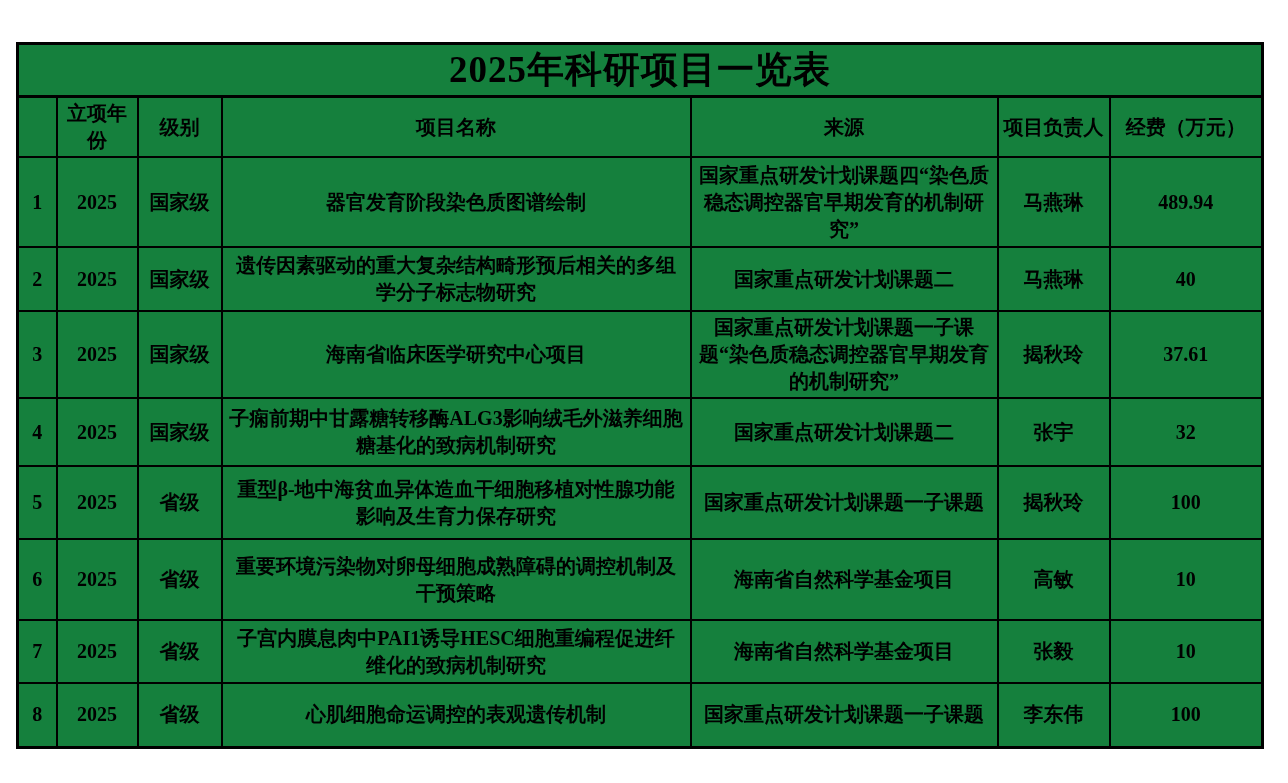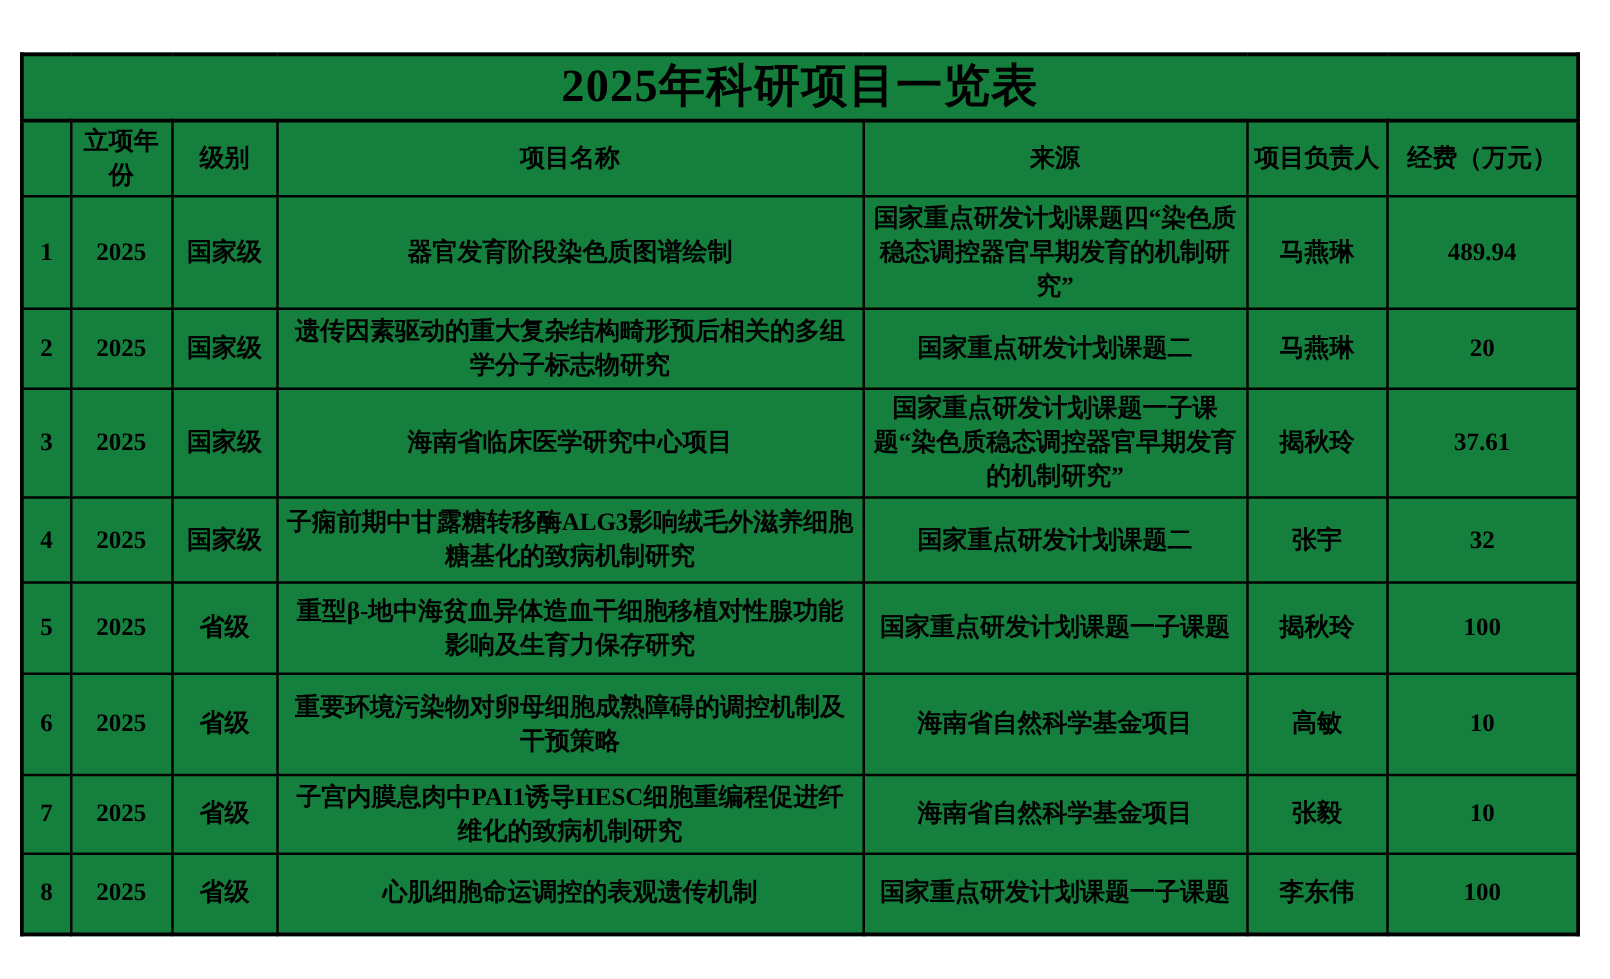--- a/index.html
+++ b/index.html
@@ -97,21 +97,21 @@
     <td class="c-leader">马燕琳</td>
     <td class="c-fund">489.94</td>
   </tr>
         <tr class="data-row">
     <td class="c-index">2</td>
     <td class="c-year">2025</td>
     <td class="c-level">国家级</td>
     <td class="c-name">遗传因素驱动的重大复杂结构畸形预后相关的多组学分子标志物研究</td>
     <td class="c-source">国家重点研发计划课题二</td>
     <td class="c-leader">马燕琳</td>
-    <td class="c-fund">20</td>
+    <td class="c-fund">40</td>
   </tr>
         <tr class="data-row">
     <td class="c-index">3</td>
     <td class="c-year">2025</td>
     <td class="c-level">国家级</td>
     <td class="c-name">海南省临床医学研究中心项目</td>
     <td class="c-source">国家重点研发计划课题一子课题“染色质稳态调控器官早期发育的机制研究”</td>
     <td class="c-leader">揭秋玲</td>
     <td class="c-fund">37.61</td>
   </tr>

